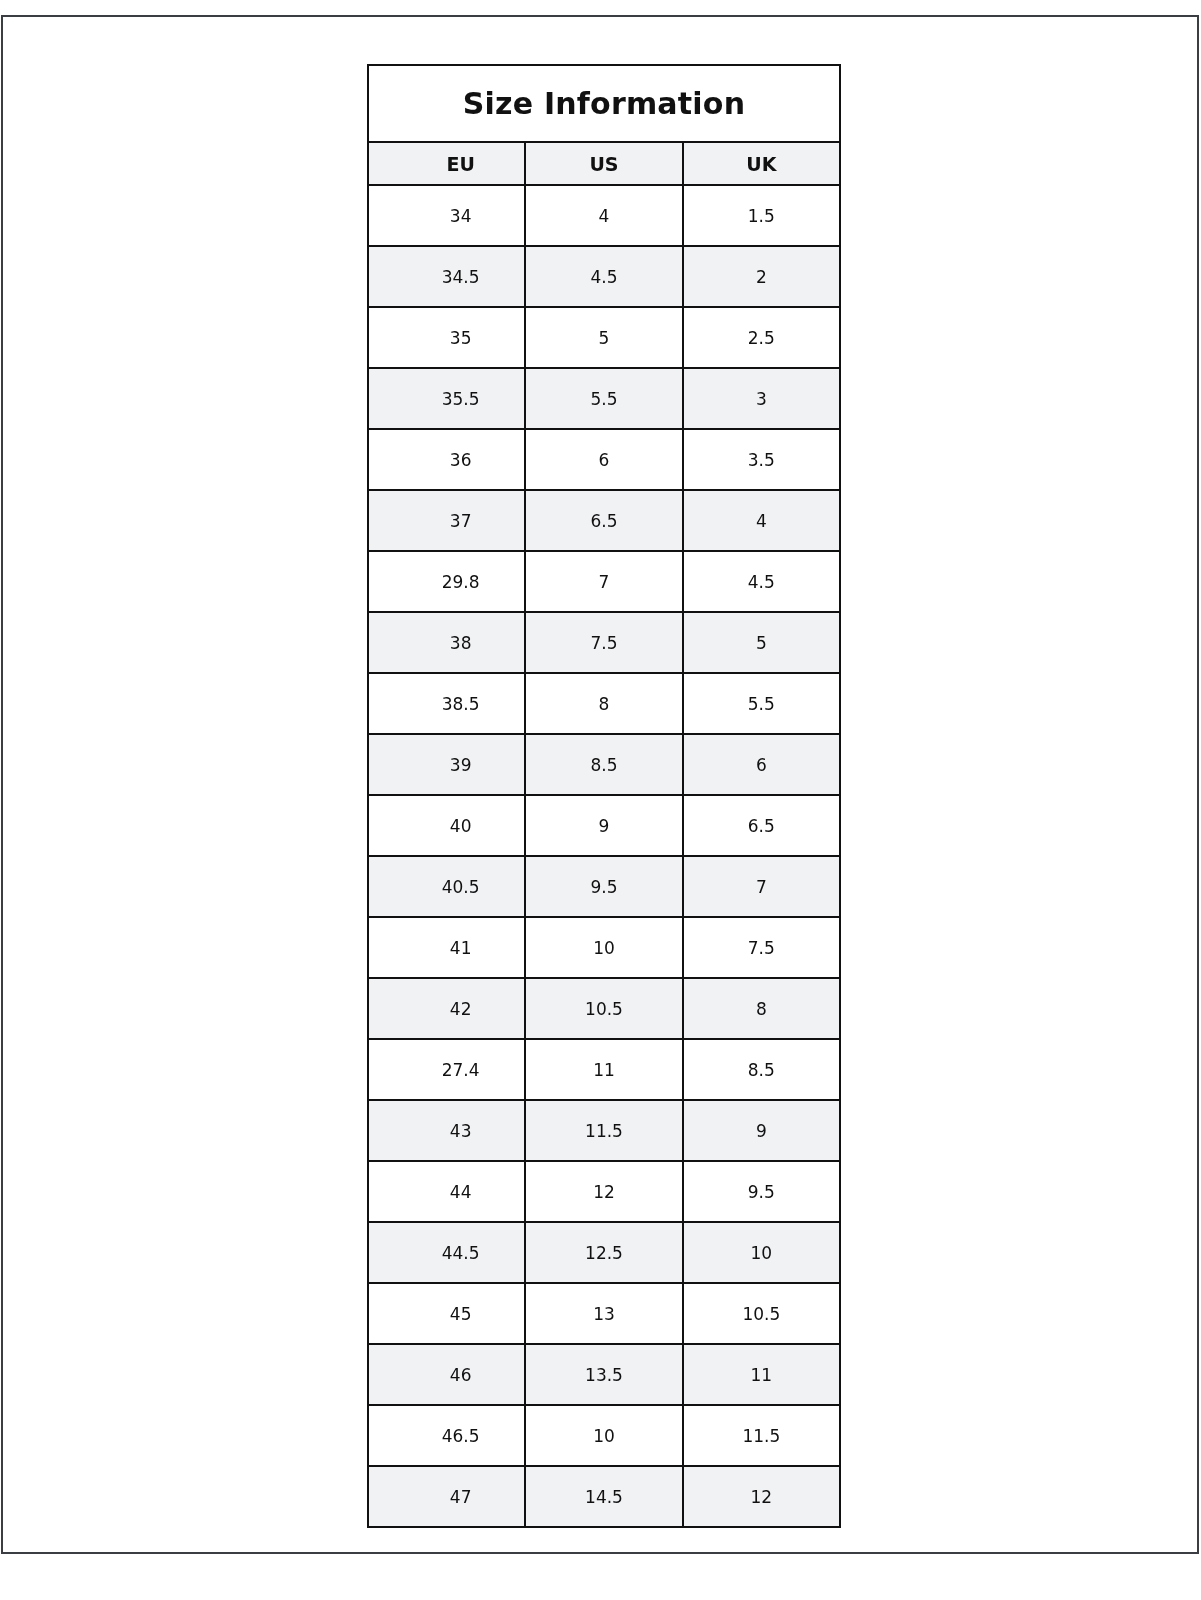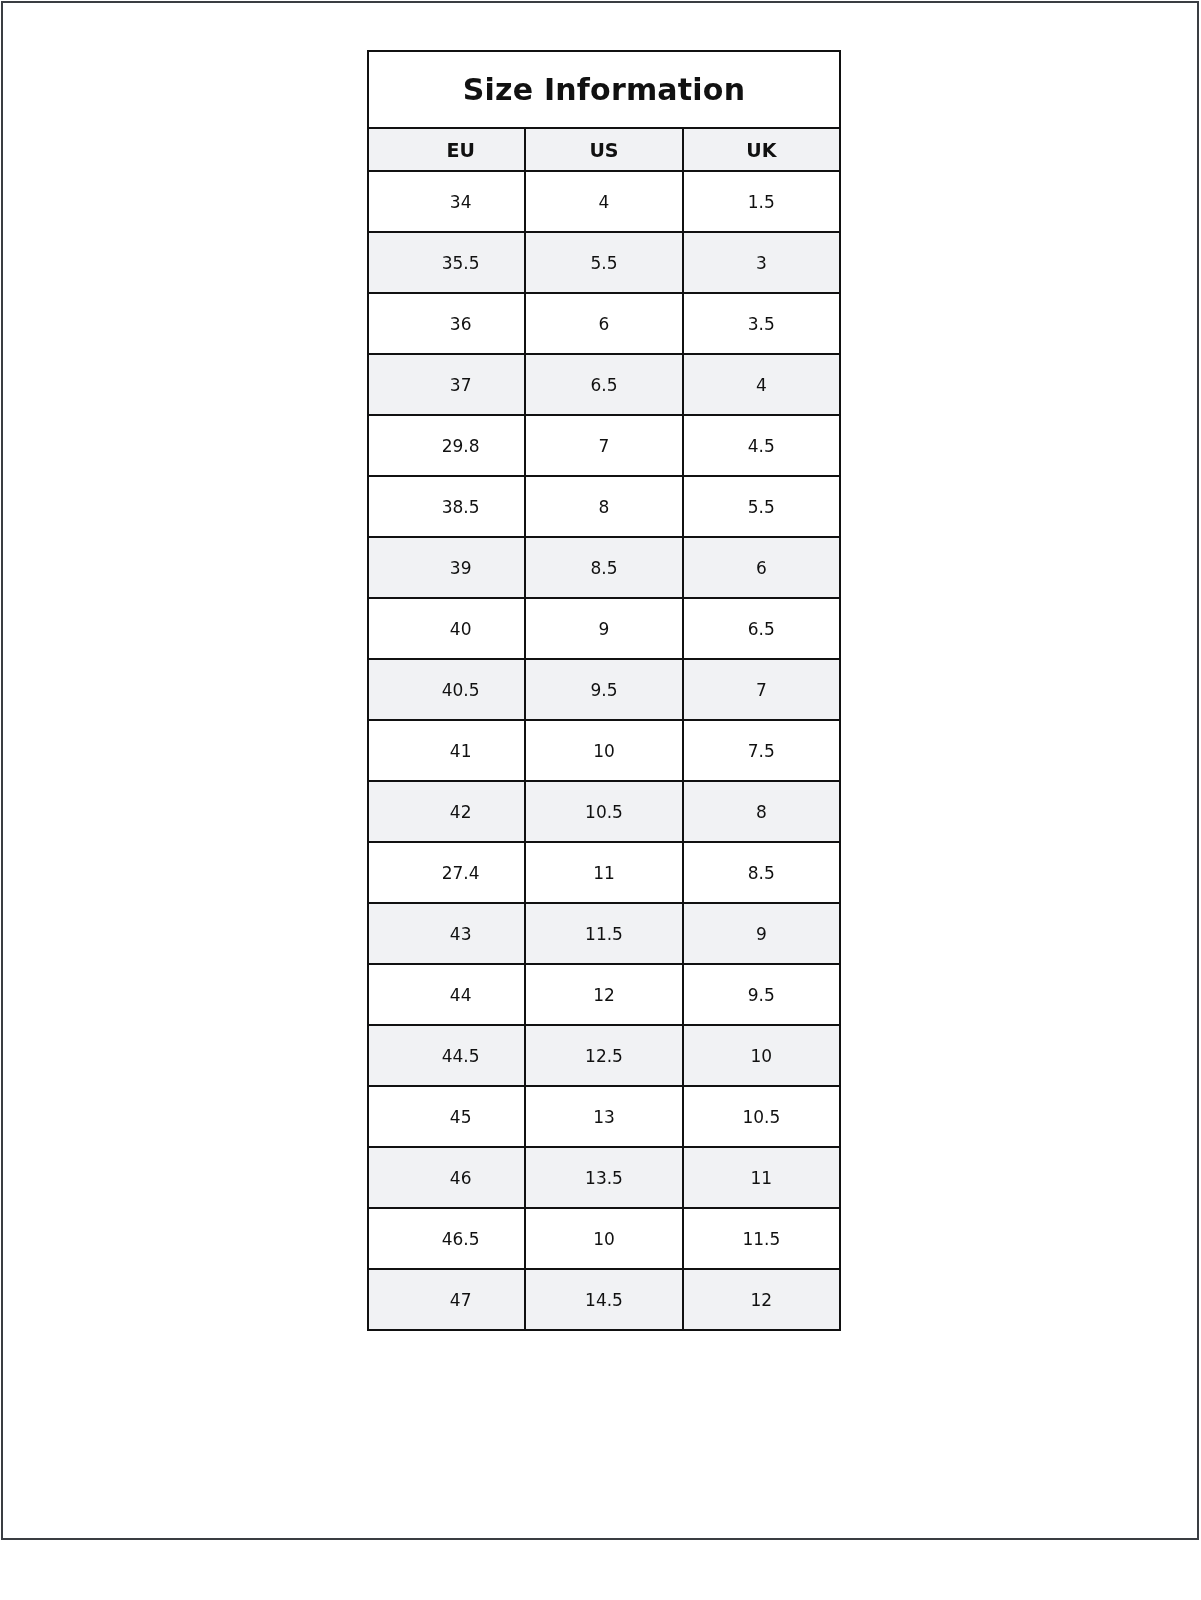--- a/index.html
+++ b/index.html
@@ -10,21 +10,21 @@
     width: 1201px;
     height: 1600px;
     background: #ffffff;
     font-family: "DejaVu Sans", "Liberation Sans", sans-serif;
     box-sizing: border-box;
     overflow: hidden;
   }
   .page-frame {
     position: absolute;
     left: 1px;
-    top: 1px;
+    top: 15px;
     width: 1198px;
     height: 1539px;
     border: 2px solid #3a3d42;
     box-sizing: border-box;
     background: #ffffff;
   }
   .sheet {
     position: absolute;
     left: 364px;
     top: 47px;
@@ -90,38 +90,53 @@
           <th class="col-head col-eu">EU</th>
           <th class="col-head col-us">US</th>
           <th class="col-head col-uk">UK</th>
         </tr>
         <tr class="row-odd">
           <td class="data-cell col-eu">34</td>
           <td class="data-cell col-us">4</td>
           <td class="data-cell col-uk">1.5</td>
         </tr>
         <tr class="row-even">
+          <td class="data-cell col-eu">34.5</td>
+          <td class="data-cell col-us">4.5</td>
+          <td class="data-cell col-uk">2</td>
+        </tr>
+        <tr class="row-odd">
+          <td class="data-cell col-eu">35</td>
+          <td class="data-cell col-us">5</td>
+          <td class="data-cell col-uk">2.5</td>
+        </tr>
+        <tr class="row-even">
           <td class="data-cell col-eu">35.5</td>
           <td class="data-cell col-us">5.5</td>
           <td class="data-cell col-uk">3</td>
         </tr>
         <tr class="row-odd">
           <td class="data-cell col-eu">36</td>
           <td class="data-cell col-us">6</td>
           <td class="data-cell col-uk">3.5</td>
         </tr>
         <tr class="row-even">
           <td class="data-cell col-eu">37</td>
           <td class="data-cell col-us">6.5</td>
           <td class="data-cell col-uk">4</td>
         </tr>
         <tr class="row-odd">
           <td class="data-cell col-eu">29.8</td>
           <td class="data-cell col-us">7</td>
           <td class="data-cell col-uk">4.5</td>
+        </tr>
+        <tr class="row-even">
+          <td class="data-cell col-eu">38</td>
+          <td class="data-cell col-us">7.5</td>
+          <td class="data-cell col-uk">5</td>
         </tr>
         <tr class="row-odd">
           <td class="data-cell col-eu">38.5</td>
           <td class="data-cell col-us">8</td>
           <td class="data-cell col-uk">5.5</td>
         </tr>
         <tr class="row-even">
           <td class="data-cell col-eu">39</td>
           <td class="data-cell col-us">8.5</td>
           <td class="data-cell col-uk">6</td>

